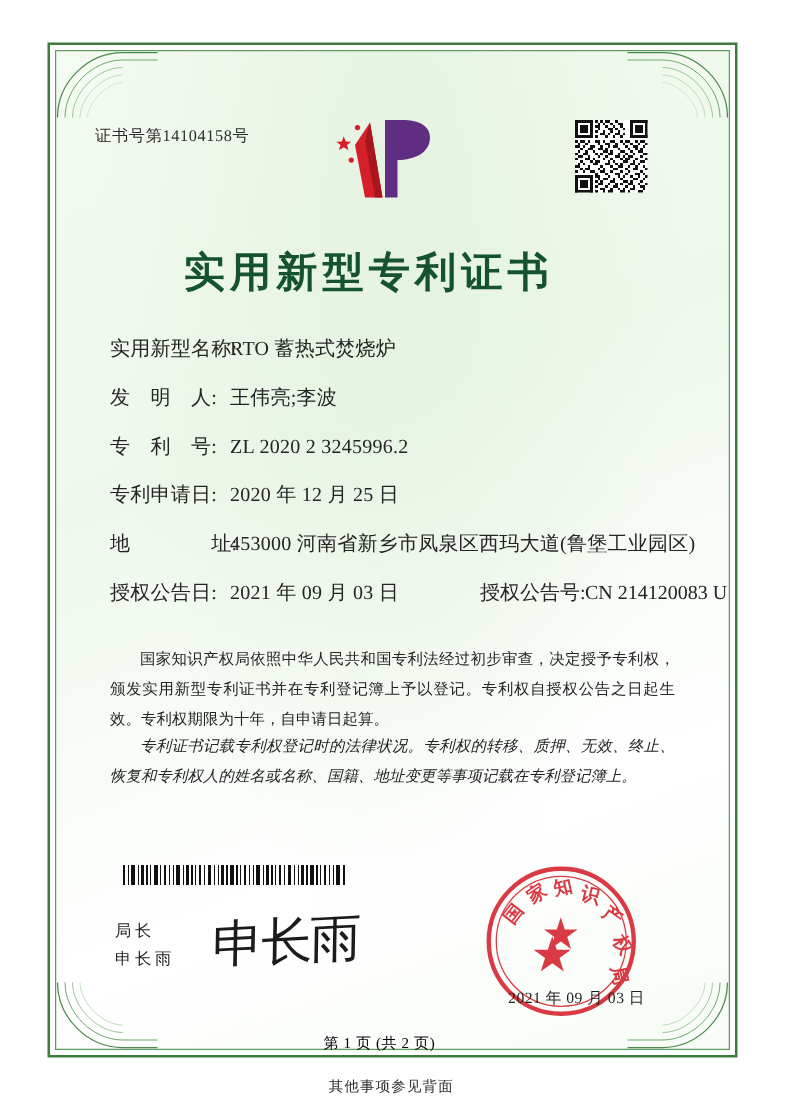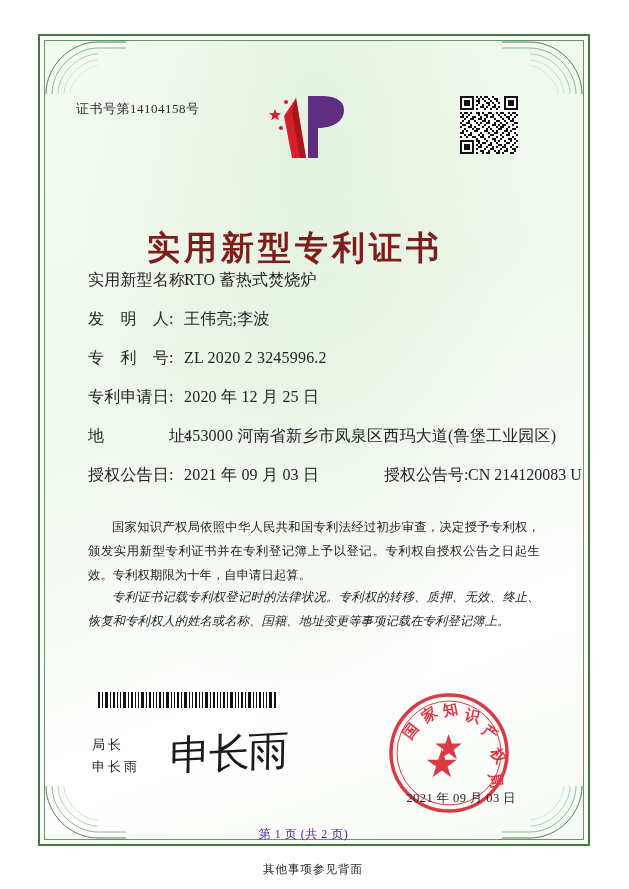--- a/index.html
+++ b/index.html
@@ -71,23 +71,22 @@
   }
   .qr svg { display: block; }
 
   .doc-title {
     position: absolute;
     left: 0; right: 0; top: 196px;
     text-align: center;
     font-size: 33px;
     font-weight: bold;
     letter-spacing: 4px;
-    color: #7f1d1d;
+    color: #14532d;
     font-family: "DejaVu Serif", serif;
-    margin-top: 30px;
   }
 
   .fields {
     position: absolute;
     left: 88px; top: 270px;
     width: 460px;
     font-size: 16px;
     line-height: 1.25;
     color: #242424;
   }
@@ -167,21 +166,21 @@
     color: #1f1f1f;
     letter-spacing: 0.4px;
     white-space: nowrap;
   }
 
   .page-num {
     position: absolute;
     left: 17px; right: 0; top: 826px;
     text-align: center;
     font-size: 12px;
-    color: #4c1d95;
+    color: #000000;
     letter-spacing: 0.5px;
   }
   .footer-note {
     position: absolute;
     left: 0; right: 0; top: 862px;
     text-align: center;
     font-size: 11.5px;
     color: #2b2b2b;
     letter-spacing: 1px;
     padding-left: 36px;

